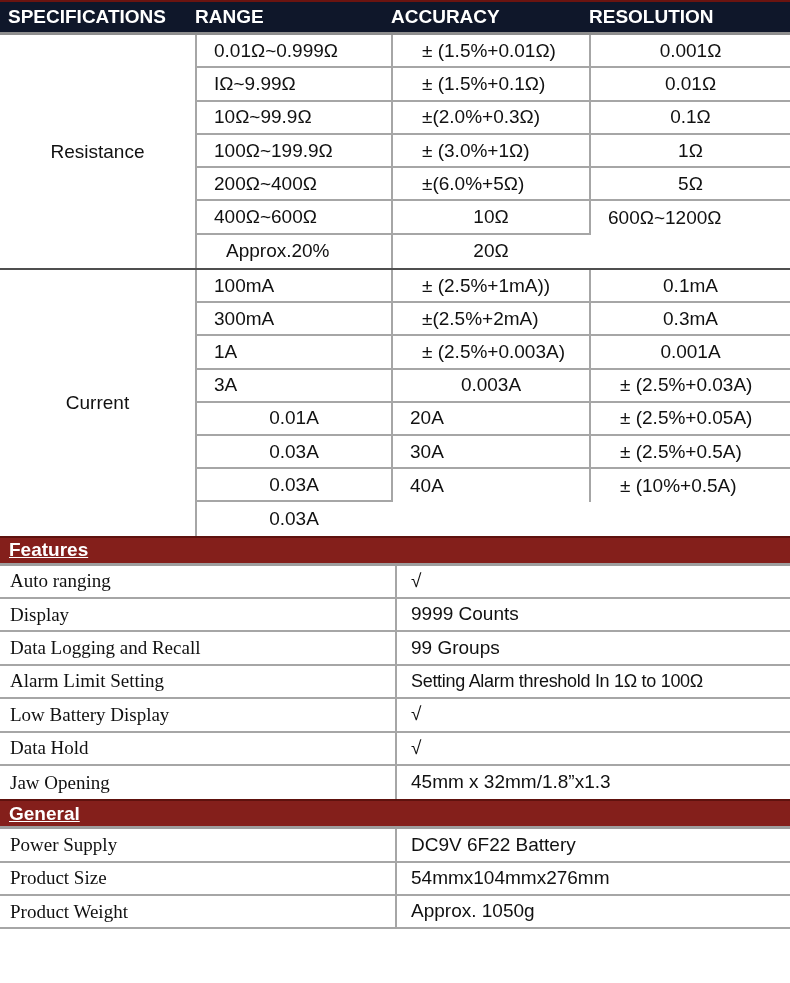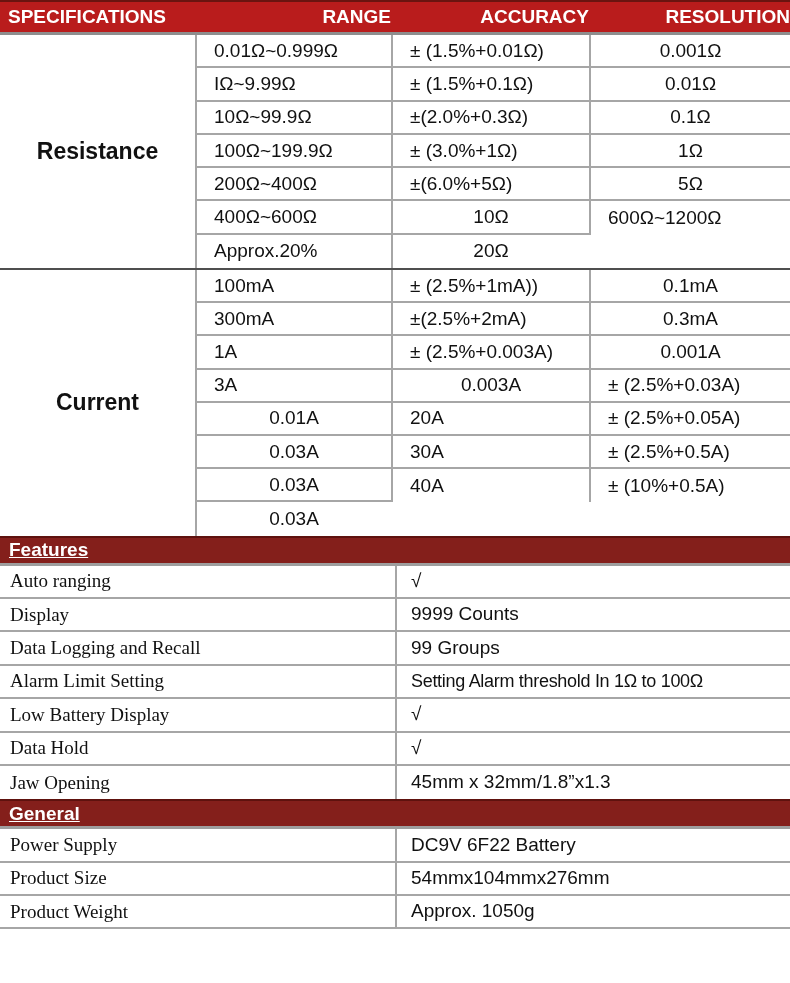--- a/index.html
+++ b/index.html
@@ -12,60 +12,60 @@
   .page {
     width: 790px; height: 983px;
     border-top: 2px solid #6b1410;
     overflow: hidden;
   }
 
   
   .head-row {
     display: grid;
     grid-template-columns: 195px 196px 198px 1fr;
-    background: #b91c1c;
+    background: #0f172a;
     height: 33px;
     border-bottom: 3px solid #8e8e8e;
     align-items: center;
     color: #ffffff;
     font-weight: bold;
     font-size: 19px;
   }
-  .hc { text-align: right; }
+  .hc { text-align: left; }
   .hc-first { text-align: left; padding-left: 8px; }
 
   
   .spec-section {
     display: grid;
     grid-template-columns: 195px 196px 198px 1fr;
   }
   #resistance-section {
     grid-template-rows: repeat(7, 33.3px);
     border-bottom: 2px solid #4f4f4f;
   }
   #current-section {
     grid-template-rows: repeat(8, 33.2px);
   }
   .merge-label {
     grid-column: 1;
     grid-row: 1 / -1;
     display: flex; align-items: center; justify-content: center;
-    font-weight: bold;
-    font-size: 23px;
+    font-weight: normal;
+    font-size: 19px;
   }
   .cell {
     border-left: 2px solid #a6a6a6;
     border-bottom: 2px solid #a6a6a6;
     display: flex; align-items: center;
     font-size: 19px;
     padding-left: 17px;
     white-space: nowrap;
     overflow: hidden;
   }
-  .cell.acc { padding-left: 17px; }
+  .cell.acc { padding-left: 29px; }
   .cell.res { justify-content: center; padding-left: 0; }
   .spec-section > .cell:nth-last-child(-n+3) { border-bottom: none; }
 
   
   .band {
     height: 30px;
     background: #841f1b;
     border-top: 2px solid #5e120e;
     border-bottom: 3px solid #9e9e9e;
     display: flex; align-items: center;

